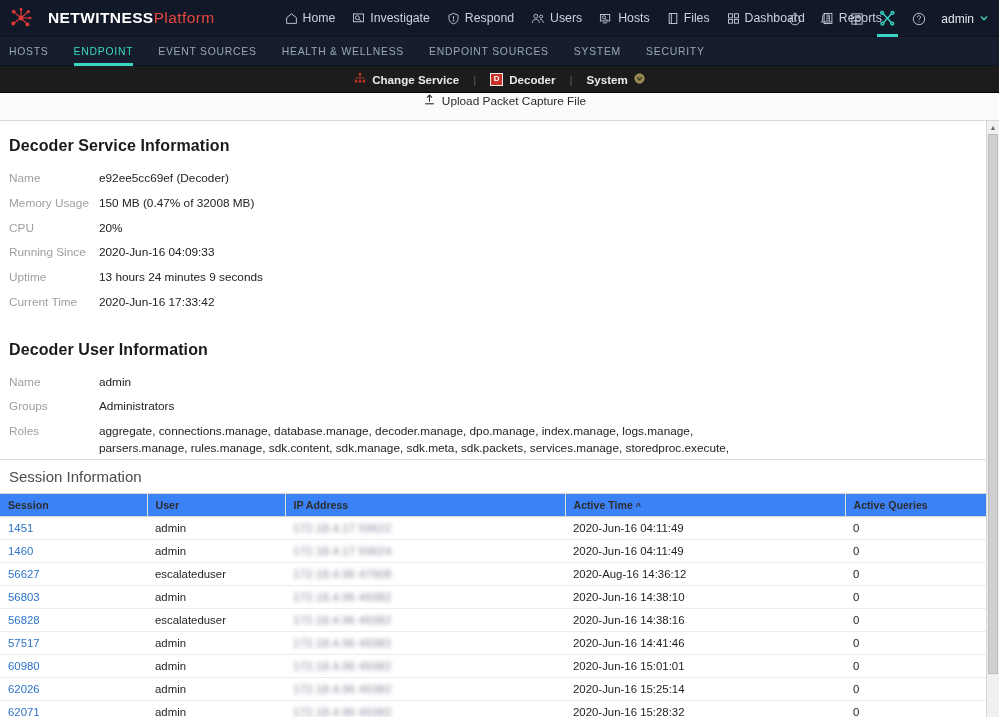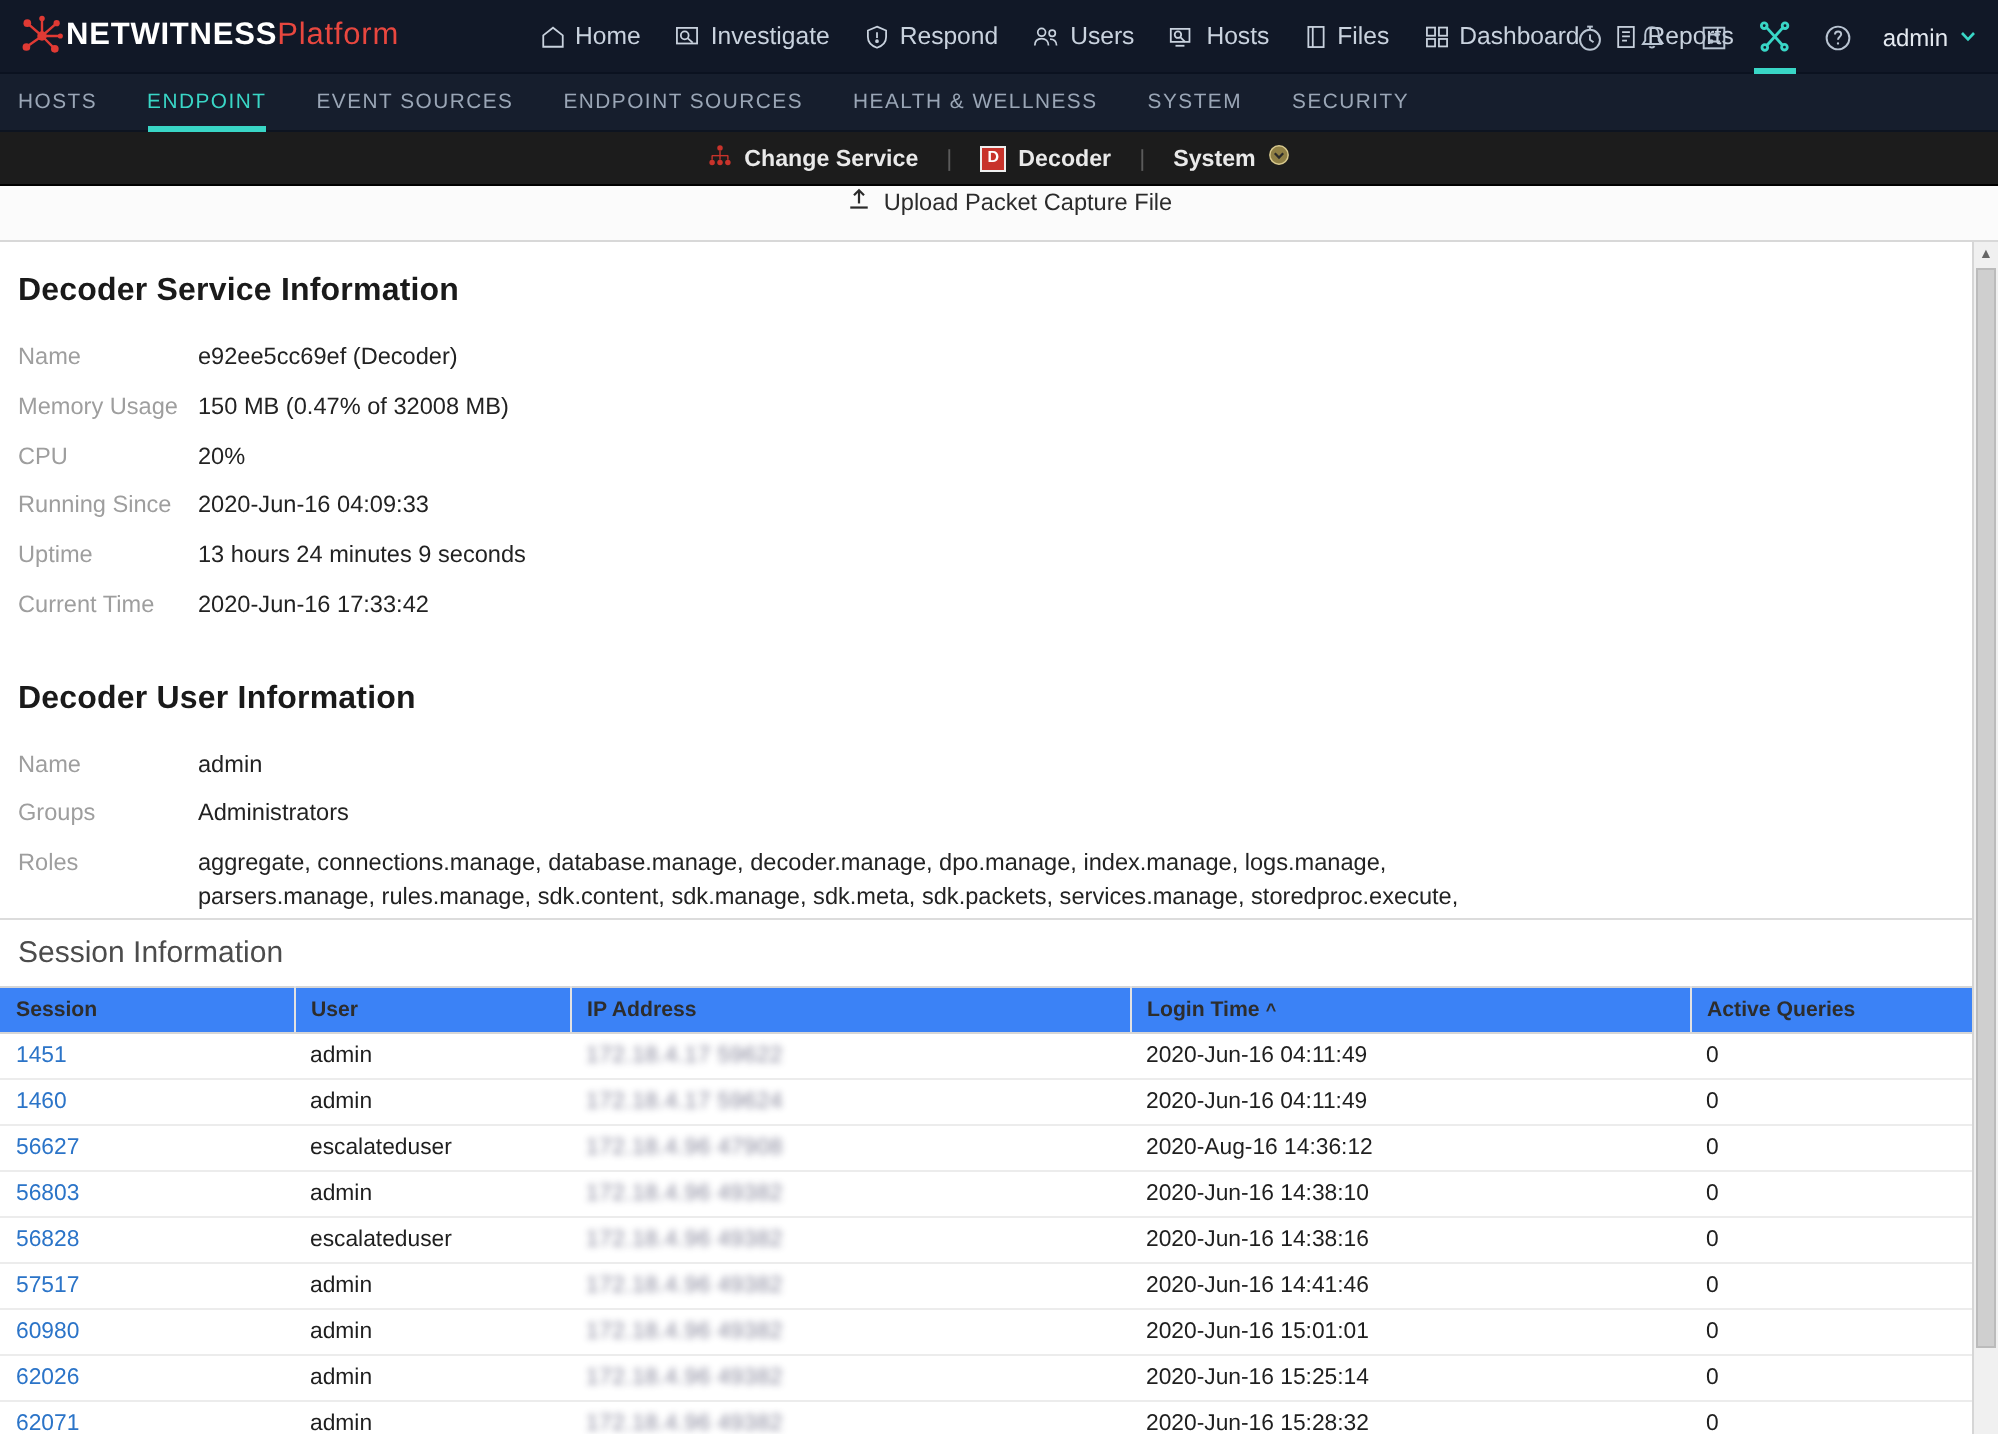--- a/index.html
+++ b/index.html
@@ -17,21 +17,21 @@
     background: #111827;
     display: flex;
     align-items: center;
     position: relative;
     border-bottom: 1px solid #0b1220;
   }
   .logo-wrap {
     display: flex;
     align-items: center;
     padding-left: 10px;
-    gap: 1px;
+    gap: 16px;
   }
   .logo-mark { width: 22px; height: 22px; flex: 0 0 22px; }
   .logo-text {
     font-size: 15.5px;
     letter-spacing: .4px;
     font-weight: 600;
     white-space: nowrap;
   }
   .logo-text .nw { color: #ffffff; }
   .logo-text .pf { color: #e8473f; font-weight: 400; }
@@ -407,22 +407,22 @@
             <path d="M2.4 4.2 L6 8 L9.6 4.2"></path>
           </svg></span>
     </span>
   </div>
 </div>
 
 <div class="subnav">
   <div class="tab">HOSTS</div>
   <div class="tab sel">ENDPOINT</div>
   <div class="tab">EVENT SOURCES</div>
+  <div class="tab">HEALTH &amp; WELLNESS</div>
   <div class="tab">ENDPOINT SOURCES</div>
-  <div class="tab">HEALTH &amp; WELLNESS</div>
   <div class="tab">SYSTEM</div>
   <div class="tab">SECURITY</div>
 </div>
 
 <div class="svcbar">
   <span class="grp">
     <span><svg width="12" height="12" viewBox="0 0 14 14" fill="#c8332b">
           <circle cx="7" cy="2.4" r="1.6"></circle>
           <circle cx="2.4" cy="10.8" r="1.6"></circle>
           <circle cx="7" cy="10.8" r="1.6"></circle>
@@ -534,21 +534,21 @@
           <col style="width:138px">
           <col style="width:280px">
           <col style="width:280px">
           <col style="width:154px">
       </colgroup>
       <thead>
         <tr>
           <th>Session</th>
           <th>User</th>
           <th>IP Address</th>
-          <th><span>Login Time</span><span class="sortarrow">^</span></th>
+          <th><span>Active Time</span><span class="sortarrow">^</span></th>
           <th>Active Queries</th>
         </tr>
       </thead>
       <tbody>
         <tr>
           <td>1451</td>
           <td>admin</td>
           <td><span class="ip-blur">172.18.4.17 59622</span></td>
           <td>2020-Jun-16 04:11:49</td>
           <td>0</td>

